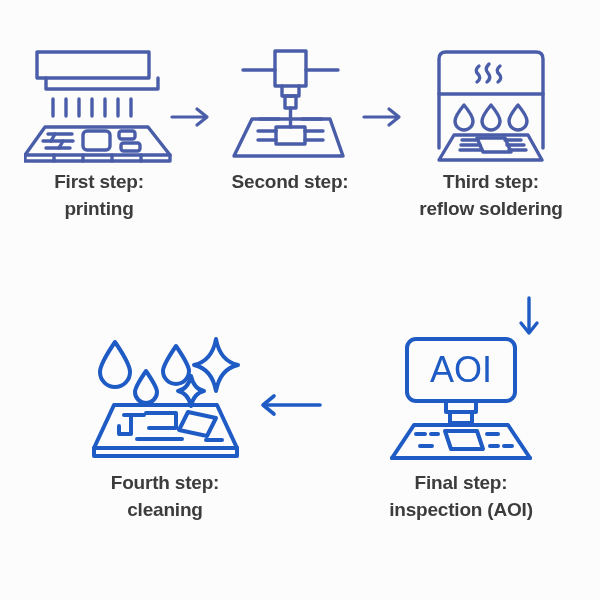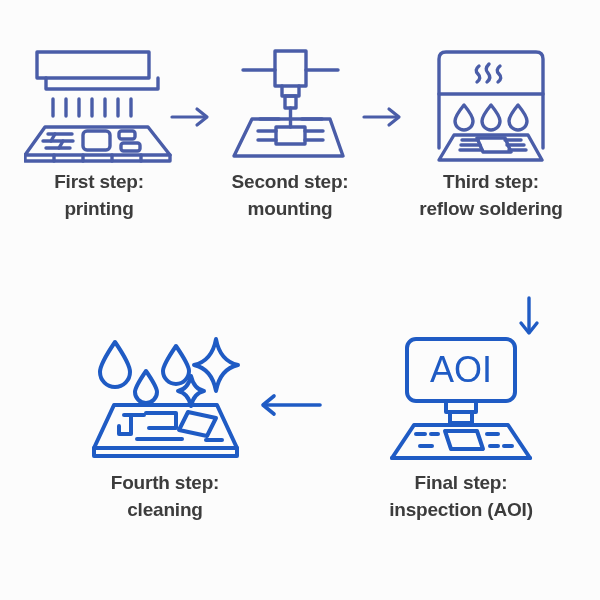--- a/index.html
+++ b/index.html
@@ -134,21 +134,20 @@
           <line x1="75" y1="83" x2="93" y2="83"></line>
           <line x1="75" y1="92" x2="93" y2="92"></line>
 
           <line x1="30" y1="71" x2="49" y2="71"></line>
           <line x1="72" y1="71" x2="92" y2="71"></line>
         </g>
       </svg>
     </div>
     <div class="caption">
       <span>Second step:</span>
-      <span class="l2">mounting</span>
     </div>
   </div>
 
   <div class="step" id="step-cleaning">
     <div class="icon-wrap">
       <svg width="152" height="128" viewBox="0 0 152 128">
         <g fill="none" stroke="#1f5bc4" stroke-width="4" stroke-linejoin="round" stroke-linecap="round">
 
           <path d="M26 6 q-15 22 -15 30 a15 15 0 0 0 30 0 q0 -8 -15 -30 Z"></path>
 

